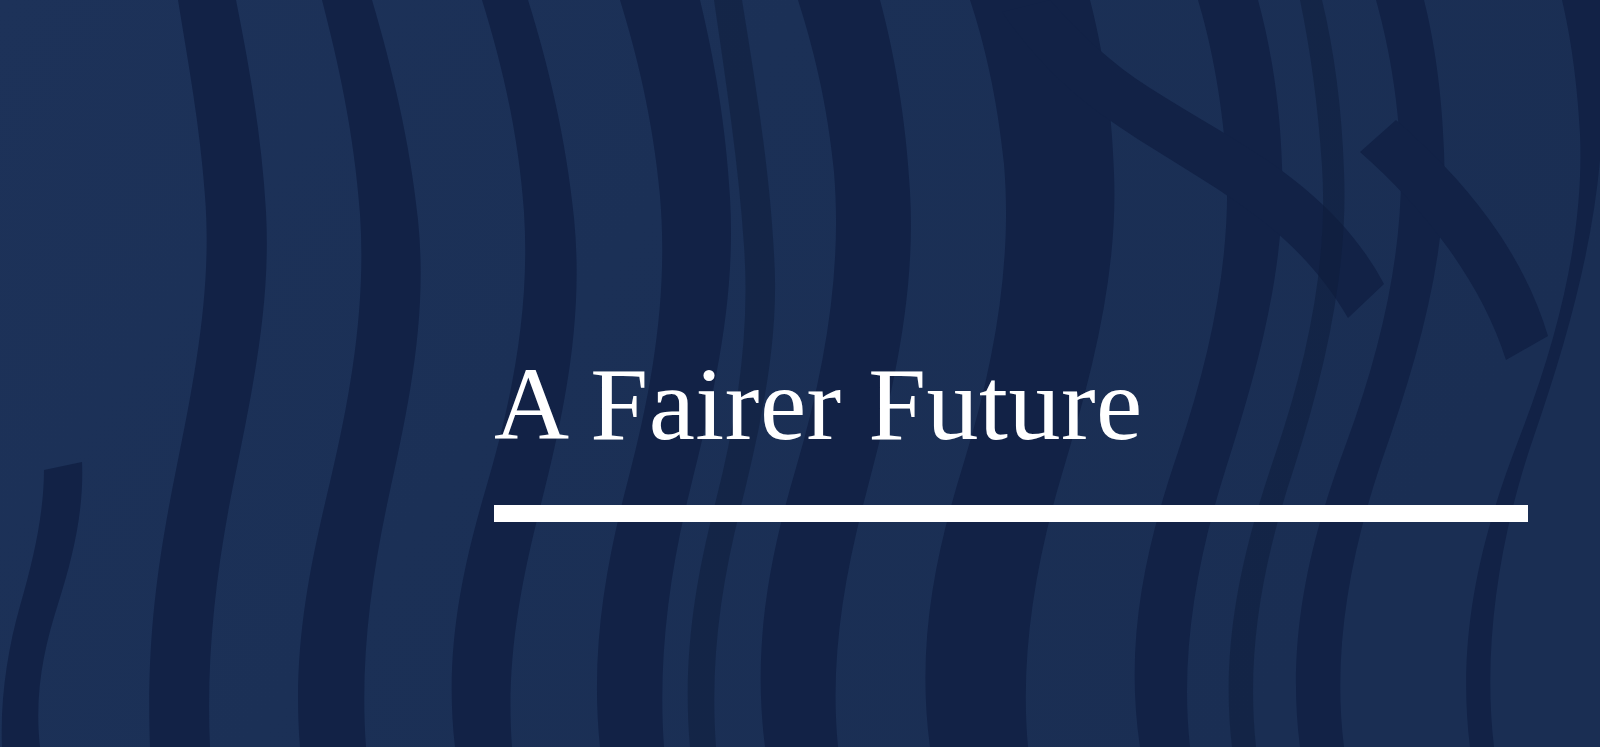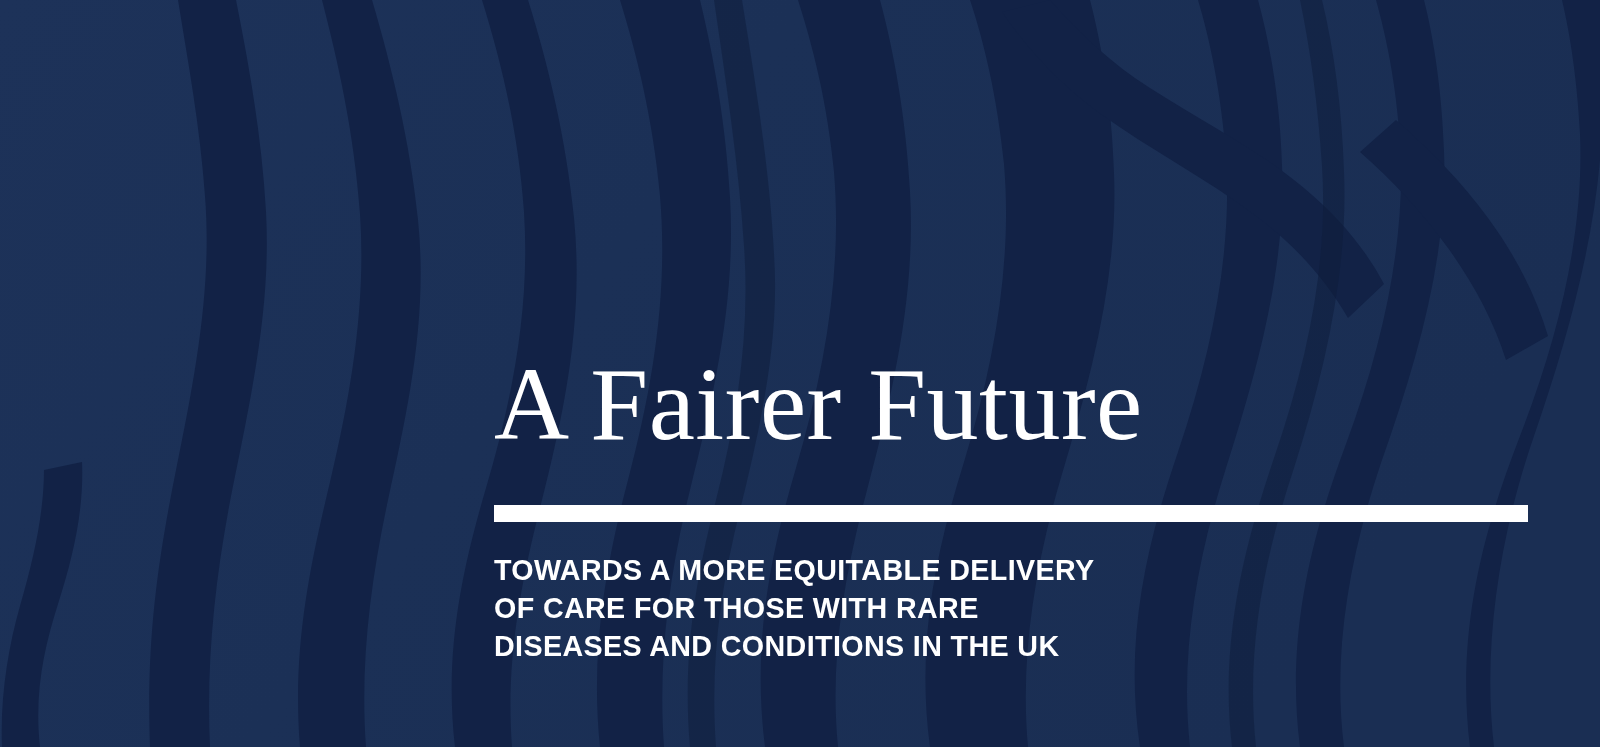--- a/index.html
+++ b/index.html
@@ -146,20 +146,15 @@
                C 1348,268 1326,368 1294,468 C 1262,564 1246,654 1256,747 Z"></path>
     </g>
   </svg>
 
   <div class="content">
 
     <div id="cover-title">A Fairer Future</div>
 
     <div id="title-rule"></div>
 
-    <div id="cover-subtitle">
-      <span class="sub-line">TOWARDS A MORE EQUITABLE DELIVERY</span>
-      <span class="sub-line">OF CARE FOR THOSE WITH RARE</span>
-      <span class="sub-line">DISEASES AND CONDITIONS IN THE UK</span>
-    </div>
 
   </div>
 </div>
 
 </body></html>

